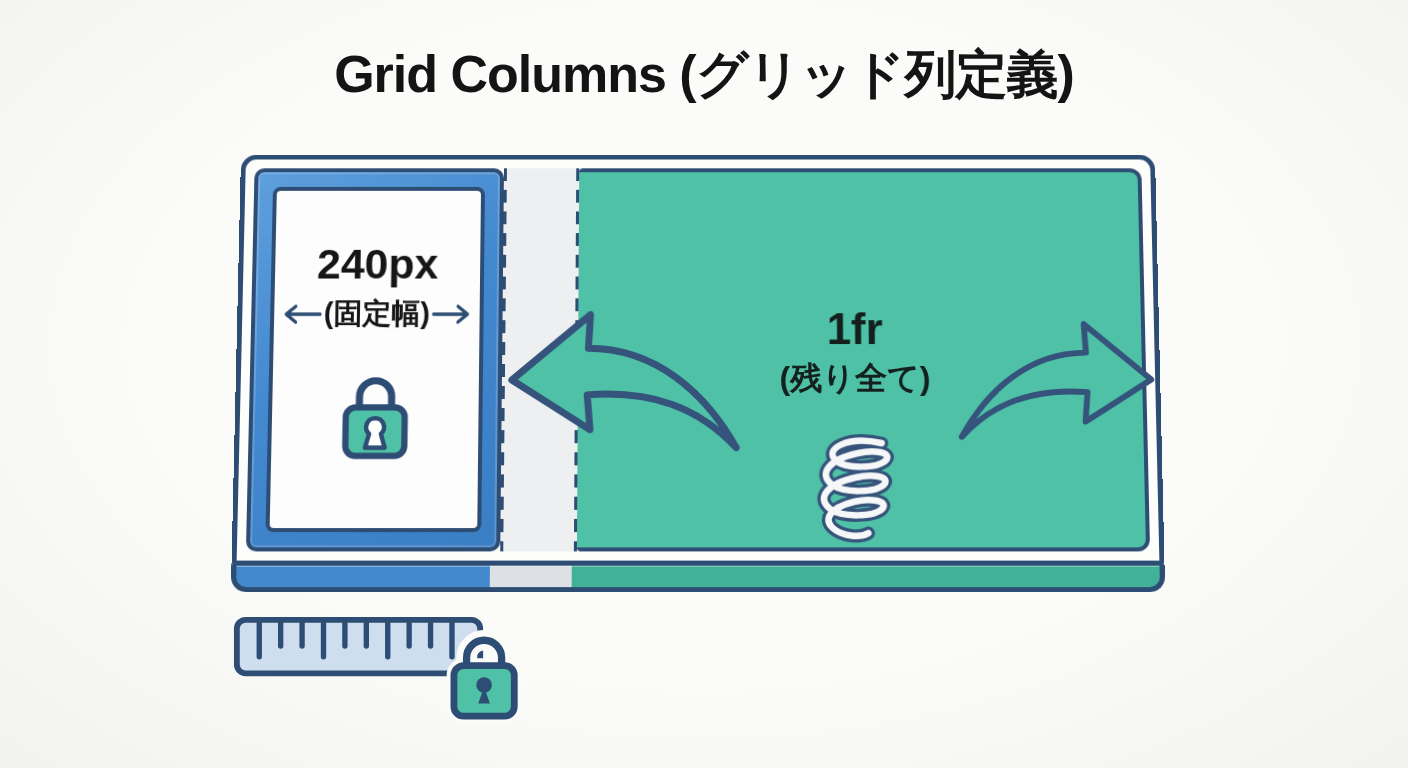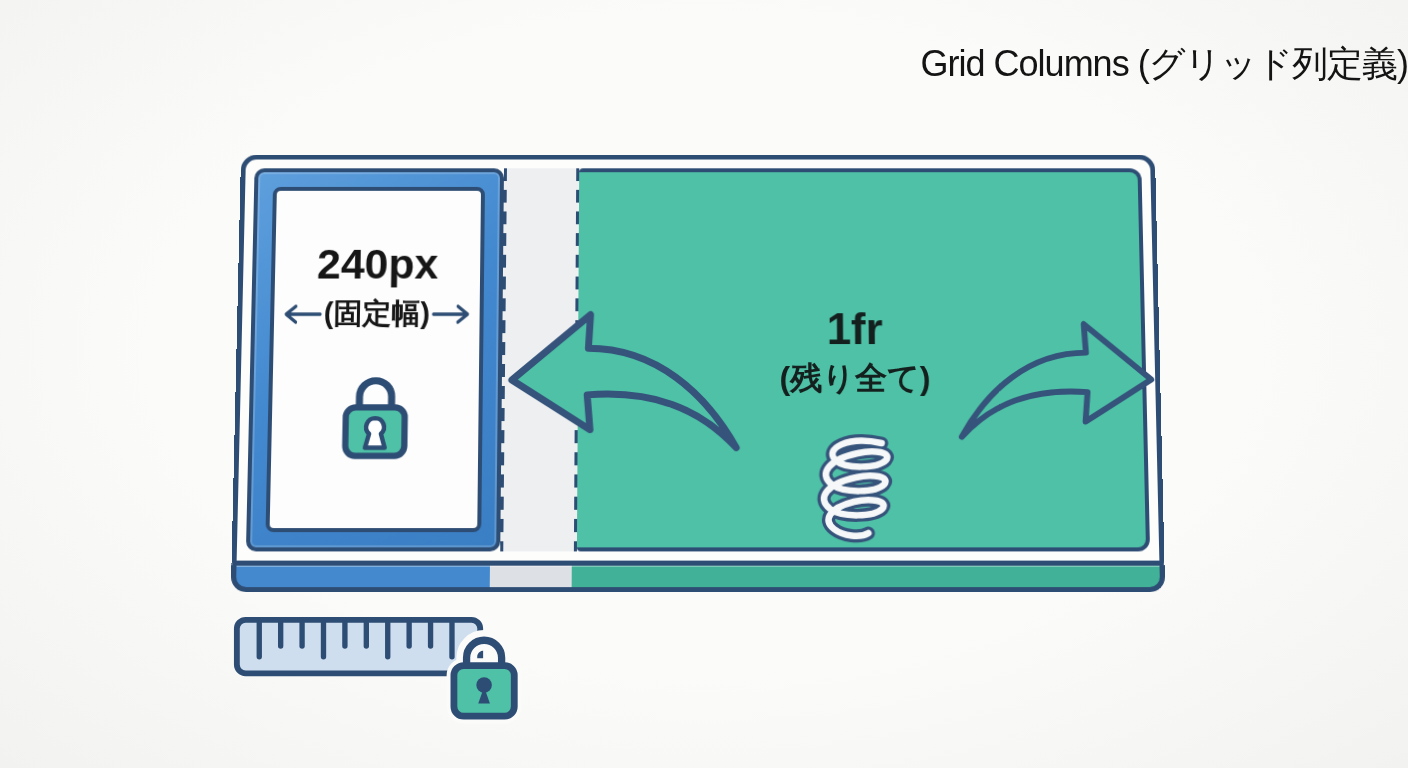--- a/index.html
+++ b/index.html
@@ -4,21 +4,21 @@
 <style>
   * { margin:0; padding:0; box-sizing:border-box; }
   html,body { width:1408px; height:768px; overflow:hidden; }
   body {
     font-family:"Liberation Sans","DejaVu Sans",sans-serif;
     background:radial-gradient(ellipse at 50% 45%, #fbfbf9 55%, #f2f2f0 100%);
     position:relative; color:#161616;
   }
   .title {
     position:absolute; top:40px; left:0; width:100%;
-    text-align:right; font-size:36px; font-weight:400; color:#141414;
+    text-align:center; font-size:52px; font-weight:700; color:#141414;
     letter-spacing:-1px;
   }
   
   .scene {
     position:absolute; left:236px; top:152px; width:924px;
     transform:perspective(900px) rotateX(2.6deg);
     transform-origin:50% 50%;
   }
   .slab {
     position:relative; width:924px; height:412px;

